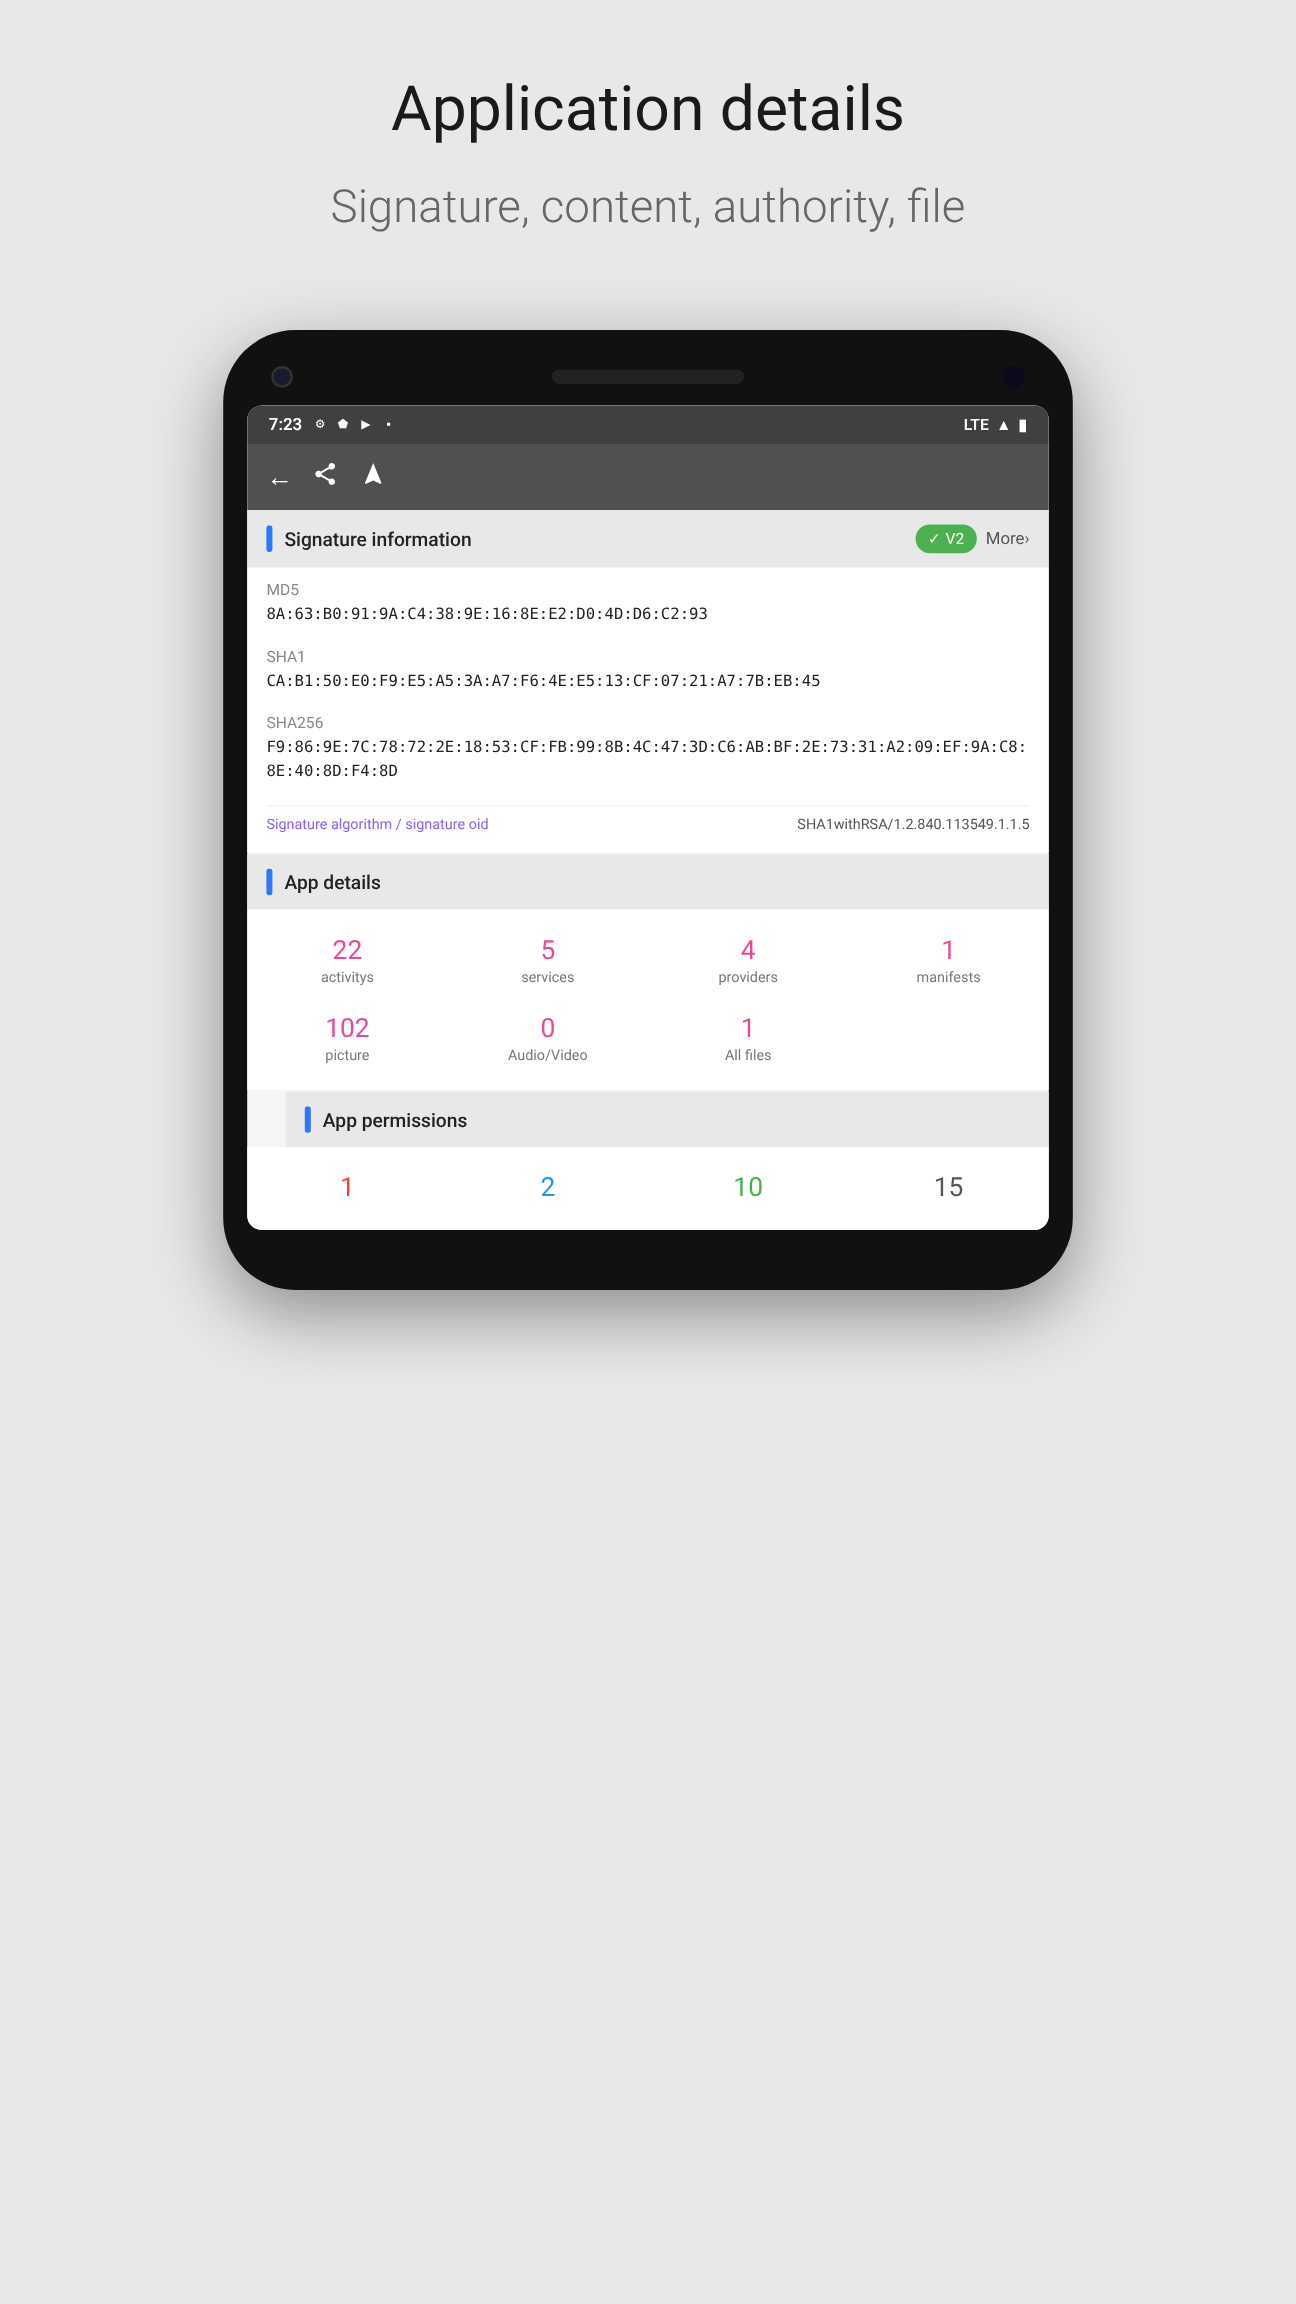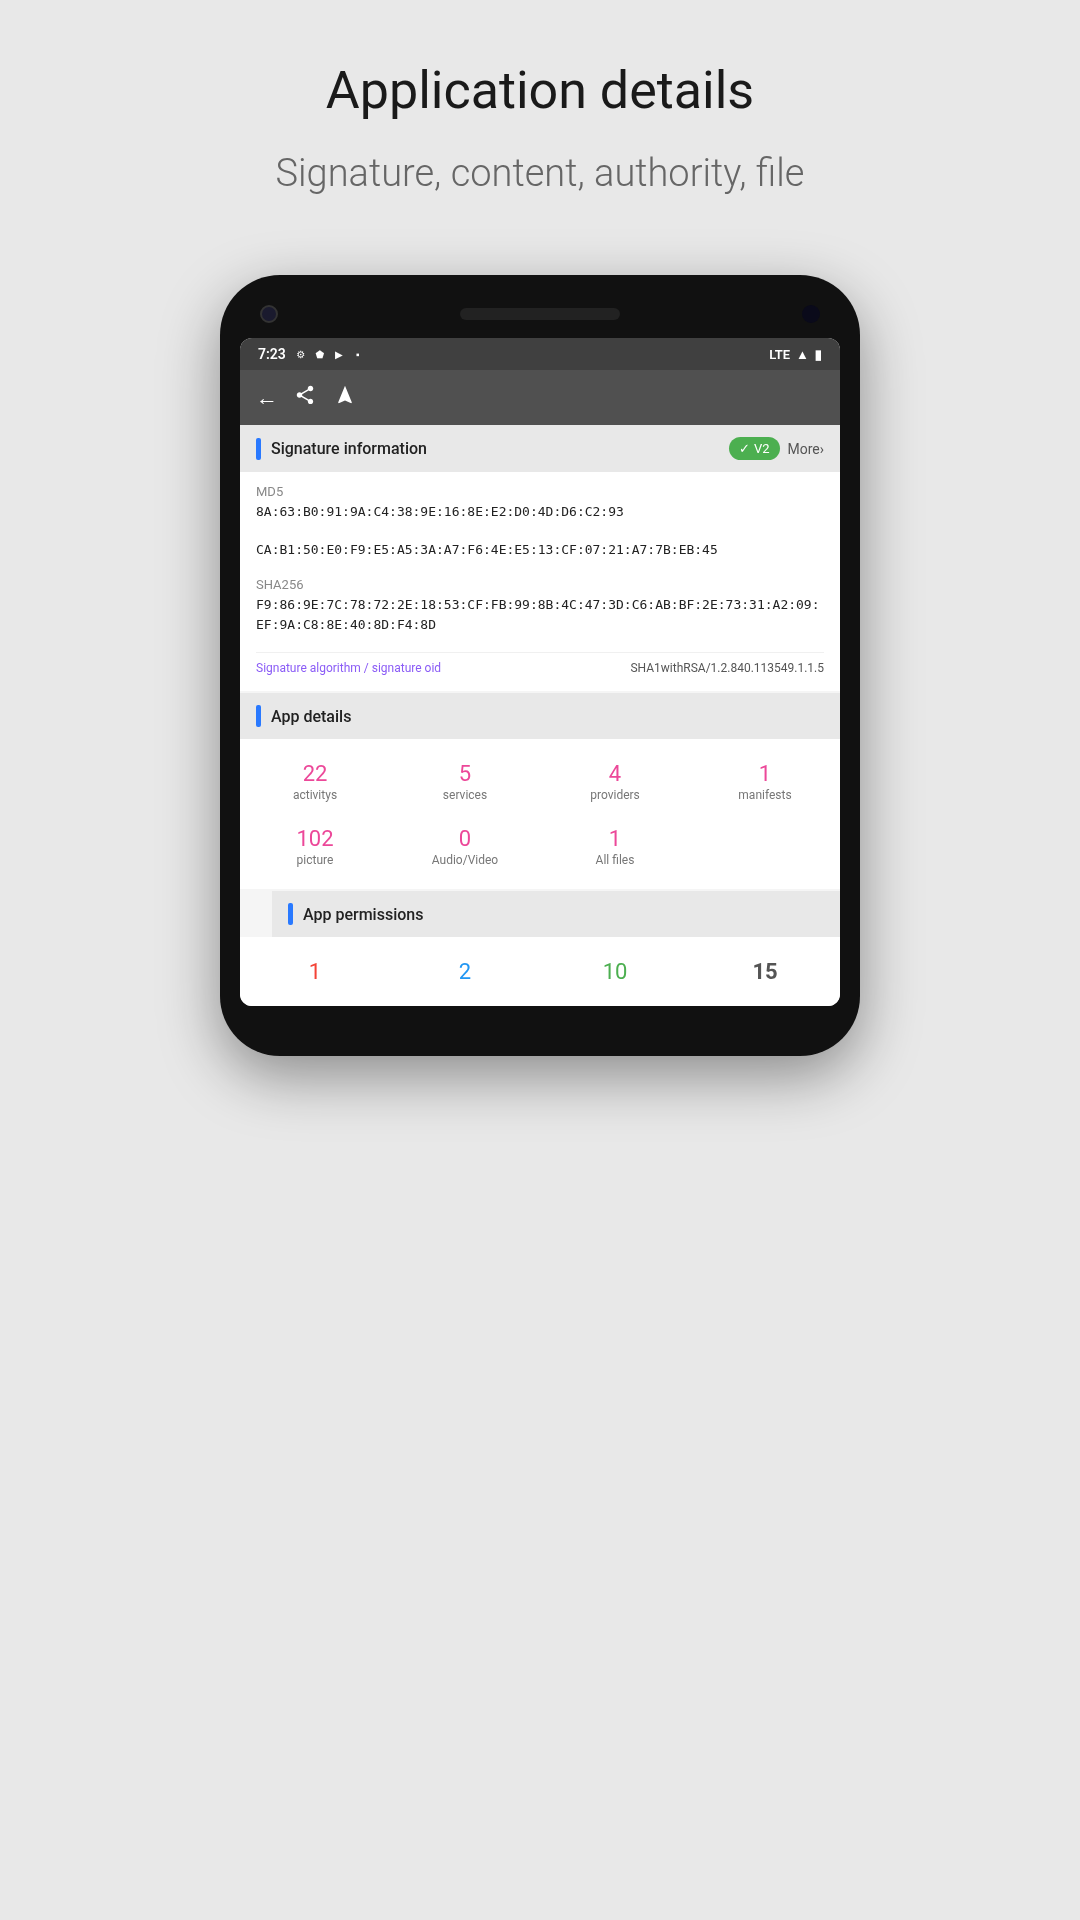--- a/index.html
+++ b/index.html
@@ -25,21 +25,21 @@
     .page-subtitle {
       font-size: 38px;
       color: #666;
       font-weight: 300;
       margin-bottom: 80px;
       text-align: center;
     }
 
     
     .phone-frame {
-      width: 640px;
+      width: 708px;
       background: #111;
       border-radius: 60px;
       padding: 30px 20px;
       box-shadow: 0 20px 60px rgba(0,0,0,0.4);
       position: relative;
     }
 
     .phone-top-bar {
       display: flex;
       justify-content: space-between;
@@ -277,21 +277,21 @@
     .perm-cell {
       display: flex;
       flex-direction: column;
       align-items: center;
       padding: 12px 8px;
     }
 
     .perm-number-red { font-size: 22px; color: #f44336; font-weight: 400; }
     .perm-number-blue { font-size: 22px; color: #2196f3; font-weight: 400; }
     .perm-number-green { font-size: 22px; color: #4caf50; font-weight: 400; }
-    .perm-number-gray { font-size: 22px; color: #555; font-weight: 700; }
+    .perm-number-gray { font-size: 22px; color: #555; font-weight: 400; }
 
     .phone-bottom {
       height: 20px;
     }
   </style>
 </head>
 <body>
 
 <h1 class="page-title">Application details</h1>
 <p class="page-subtitle">Signature, content, authority, file</p>
@@ -351,20 +351,21 @@
         <span> ›</span>
       </div>
     </div>
 
     <div class="sig-content">
       <div class="sig-row">
         <div class="sig-label">MD5</div>
         <div class="sig-value">8A:63:B0:91:9A:C4:38:9E:16:8E:E2:D0:4D:D6:C2:93</div>
       </div>
       <div class="sig-row">
+        <div class="sig-label">SHA1</div>
         <div class="sig-value">CA:B1:50:E0:F9:E5:A5:3A:A7:F6:4E:E5:13:CF:07:21:A7:7B:EB:45</div>
       </div>
       <div class="sig-row">
         <div class="sig-label">SHA256</div>
         <div class="sig-value">F9:86:9E:7C:78:72:2E:18:53:CF:FB:99:8B:4C:47:3D:C6:AB:BF:2E:73:31:A2:09:EF:9A:C8:8E:40:8D:F4:8D</div>
       </div>
       <div class="sig-algo-row">
         <span class="sig-algo-label">Signature algorithm / signature oid</span>
         <span class="sig-algo-value">SHA1withRSA/1.2.840.113549.1.1.5</span>
       </div>

